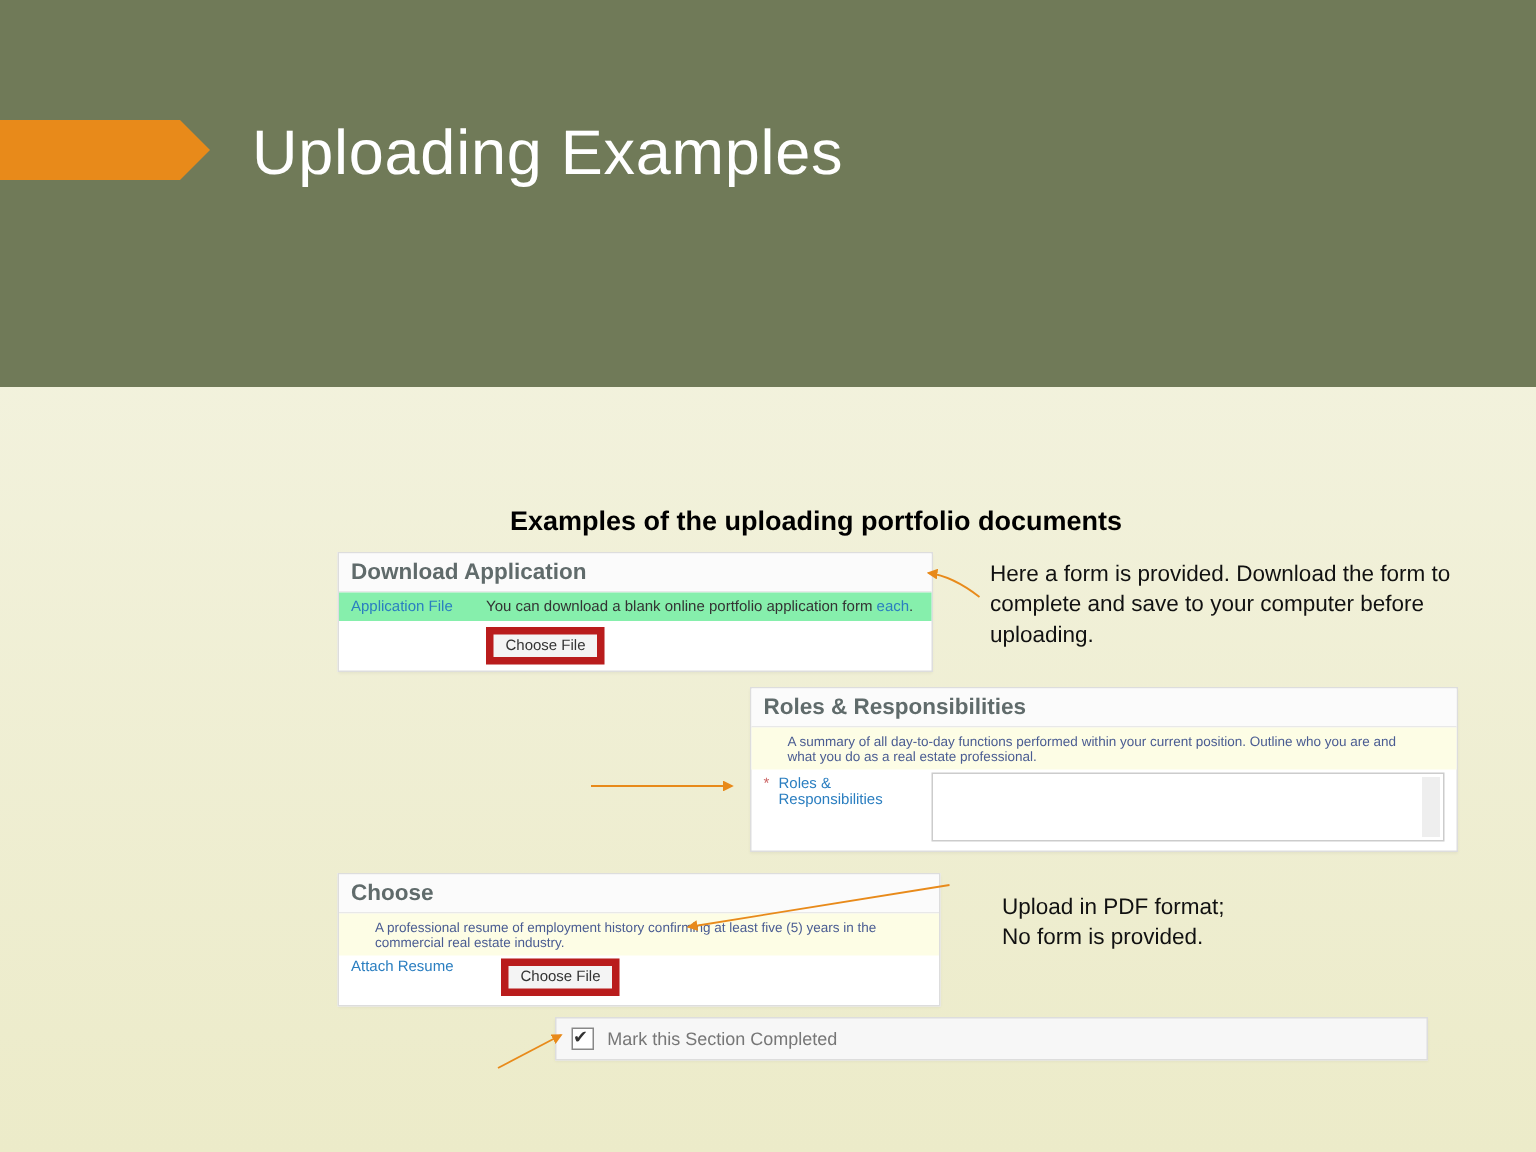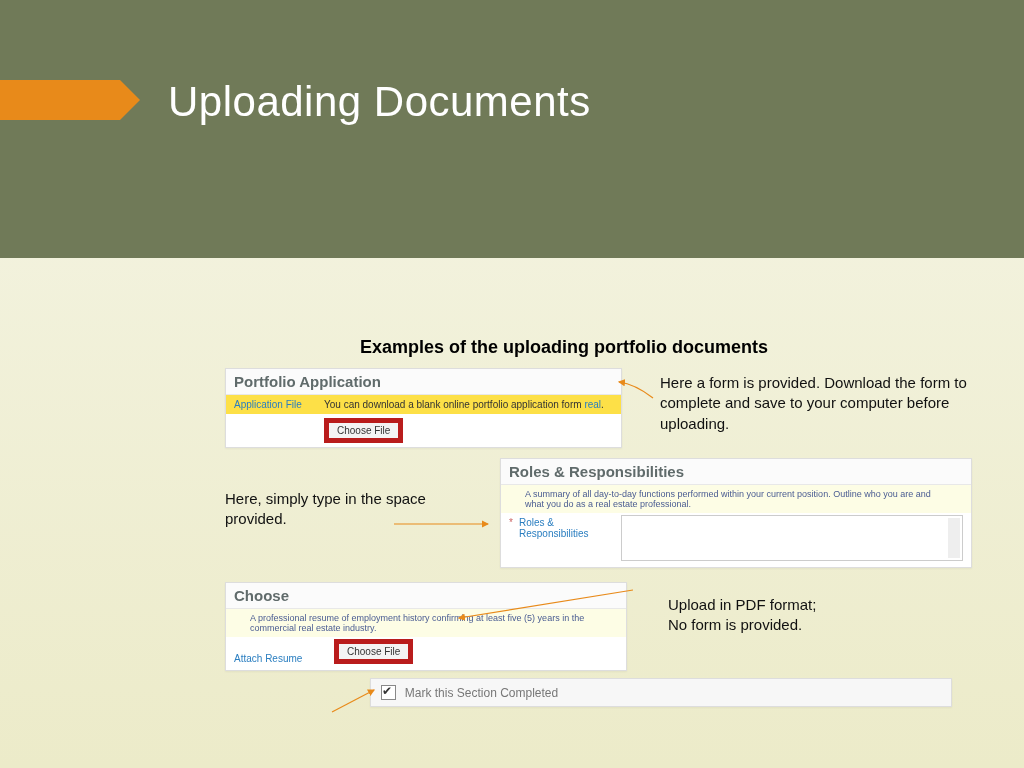--- a/index.html
+++ b/index.html
@@ -1,52 +1,52 @@
 <!DOCTYPE html>
 <html><head>
 <meta charset="utf-8">
 <style>
 html,body{margin:0;padding:0;width:1024px;height:768px;font-family:Arial,Helvetica,sans-serif;overflow:hidden}
 .slide{width:1024px;height:768px;position:relative;background:linear-gradient(to bottom,#f5f5e6,#ecebc9)}
 .banner{position:absolute;top:0;left:0;width:1024px;height:258px;background:#707a58}
 .arrow-shape{position:absolute;top:80px;left:0;width:120px;height:40px;background:#e88a1a}
 .arrow-shape::after{content:"";position:absolute;right:-20px;top:0;border-top:20px solid transparent;border-bottom:20px solid transparent;border-left:20px solid #e88a1a}
 .title{position:absolute;top:78px;left:168px;color:#fff;font-size:42px;font-weight:400;letter-spacing:.5px}
-.subhead{position:absolute;top:337px;left:360px;font-size:18px;font-weight:bold;font-family:"Arial Narrow",Arial,sans-serif}
+.subhead{position:absolute;top:337px;left:340px;font-size:18px;font-weight:bold;font-family:"Arial Narrow",Arial,sans-serif}
 .pane{position:absolute;background:#fff;border:1px solid #ddd;box-shadow:0 1px 2px rgba(0,0,0,.05);font-size:10px;color:#444}
 .pane-hdr{font-family:"Arial Narrow",Arial,sans-serif;font-weight:bold;color:#606b6b;font-size:15px;padding:4px 8px;border-bottom:1px solid #e8e8e8;background:#fbfbfb}
-.row{display:flex;align-items:flex-start;padding:4px 8px;background:#fde047}
+.row{display:flex;align-items:flex-start;padding:4px 8px;background:#86efac}
 .lbl{color:#2a7ec0;font-size:10px;width:90px;flex-shrink:0}
 .txt{color:#333;font-size:10px}
 .lnk{color:#2a7ec0}
 .btn{display:inline-block;border:5px solid #b91c1c;background:#f4f4f4;font-size:10px;padding:2px 8px;margin:4px 0 4px 98px;color:#333}
 .note{position:absolute;font-size:15px;line-height:1.35;color:#111}
 .desc{color:#4a5c92;font-size:9px;padding:4px 24px;background:#fdfde5}
 .ta{border:1px solid #ccc;background:#fff;height:44px;margin:2px 8px 6px 120px;position:relative}
 .ta::after{content:"";position:absolute;right:2px;top:2px;bottom:2px;width:12px;background:linear-gradient(#eee,#eee)}
 .chk{width:13px;height:13px;border:1px solid #888;display:inline-block;vertical-align:middle;margin-right:6px;position:relative;background:#fff}
 .chk::after{content:"✔";position:absolute;top:-2px;left:0;font-size:12px;color:#333}
 svg.arrow{position:absolute;overflow:visible}
 </style>
 </head>
 <body>
 
 <div class="slide">
   <div class="banner"></div>
   <div class="arrow-shape"></div>
-  <div class="title">Uploading Documents</div>
+  <div class="title">Uploading Examples</div>
 
   <div class="subhead">Examples of the uploading portfolio documents</div>
 
   <div class="pane" style="top:368px;left:225px;width:395px">
-    <div class="pane-hdr">Portfolio Application</div>
+    <div class="pane-hdr">Download Application</div>
     <div class="row">
       <span class="lbl">Application File</span>
       <span class="txt">
-        <span>You can download a blank online portfolio application form </span><span class="lnk">real</span><span>.</span>
+        <span>You can download a blank online portfolio application form </span><span class="lnk">each</span><span>.</span>
       </span>
     </div>
     <div class="btn">Choose File</div>
   </div>
 
   <svg class="arrow" style="top:380px;left:615px" width="40" height="30">
     <defs>
         <marker id="ah1" markerWidth="6" markerHeight="6" refX="5" refY="3" orient="auto">
           <path d="M0,0 L6,3 L0,6 Z" fill="#e88a1a"></path>
         </marker>
@@ -58,34 +58,33 @@
   <div class="pane" style="top:458px;left:500px;width:470px">
     <div class="pane-hdr">Roles &amp; Responsibilities</div>
     <div class="desc">A summary of all day-to-day functions performed within your current position. Outline who you are and what you do as a real estate professional.</div>
     <div style="position:relative">
       <span class="lbl" style="position:absolute;left:18px;top:2px">Roles &amp; Responsibilities</span>
       <span style="position:absolute;left:8px;top:2px;color:#c66;font-size:10px">*</span>
       <div class="ta"></div>
     </div>
   </div>
 
-  <div class="note" style="top:489px;left:225px;width:220px">Here, simply type in the space provided.</div>
   <svg class="arrow" style="top:516px;left:392px" width="100" height="20">
     <defs>
         <marker id="ah2" markerWidth="6" markerHeight="6" refX="5" refY="3" orient="auto">
           <path d="M0,0 L6,3 L0,6 Z" fill="#e88a1a"></path>
         </marker>
       </defs>
     <path d="M2,8 L96,8" stroke="#e88a1a" stroke-width="1.2" fill="none" marker-end="url(#ah2)"></path>
   </svg>
 
   <div class="pane" style="top:582px;left:225px;width:400px">
     <div class="pane-hdr">Choose</div>
     <div class="desc">A professional resume of employment history confirming at least five (5) years in the commercial real estate industry.</div>
-    <div style="display:flex;align-items:flex-end;padding:2px 8px 6px 8px">
+    <div style="display:flex;align-items:flex-start;padding:2px 8px 6px 8px">
       <span class="lbl">Attach Resume</span>
       <span class="btn" style="margin:0 0 0 10px">Choose File</span>
     </div>
   </div>
 
   <svg class="arrow" style="top:588px;left:455px" width="180" height="40">
     <defs>
         <marker id="ah3" markerWidth="6" markerHeight="6" refX="5" refY="3" orient="auto">
           <path d="M0,0 L6,3 L0,6 Z" fill="#e88a1a"></path>
         </marker>

